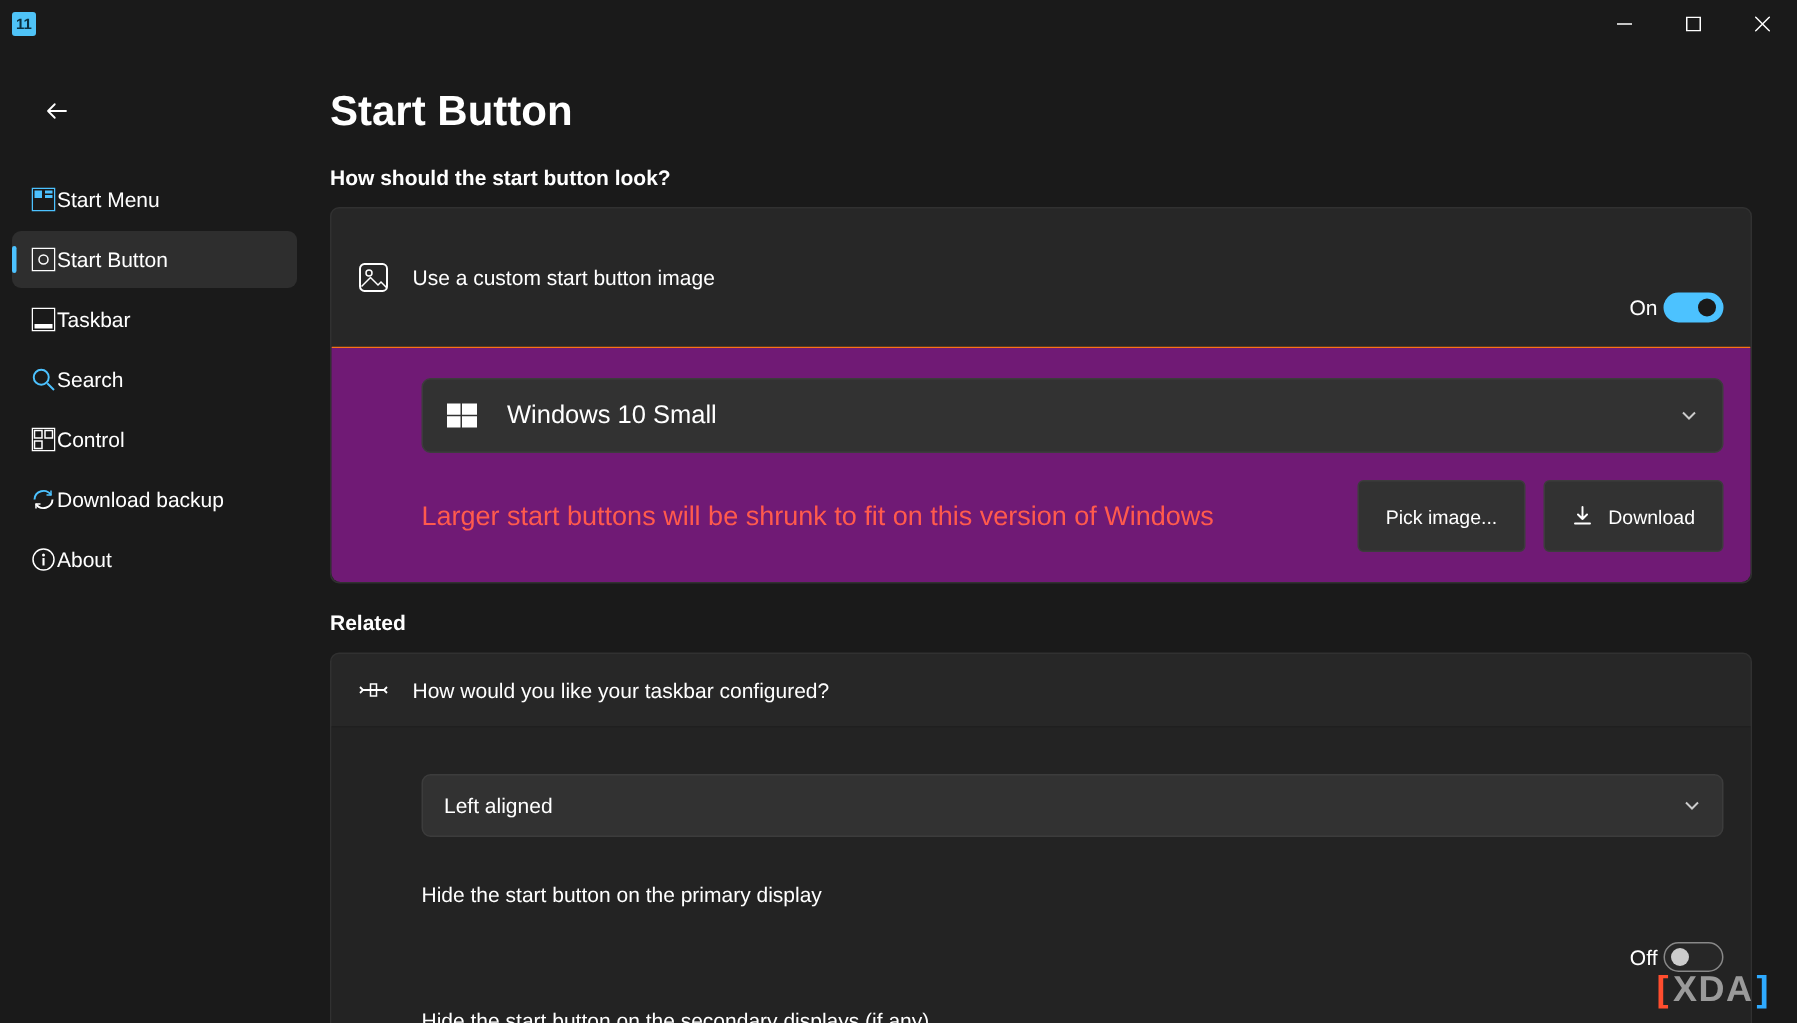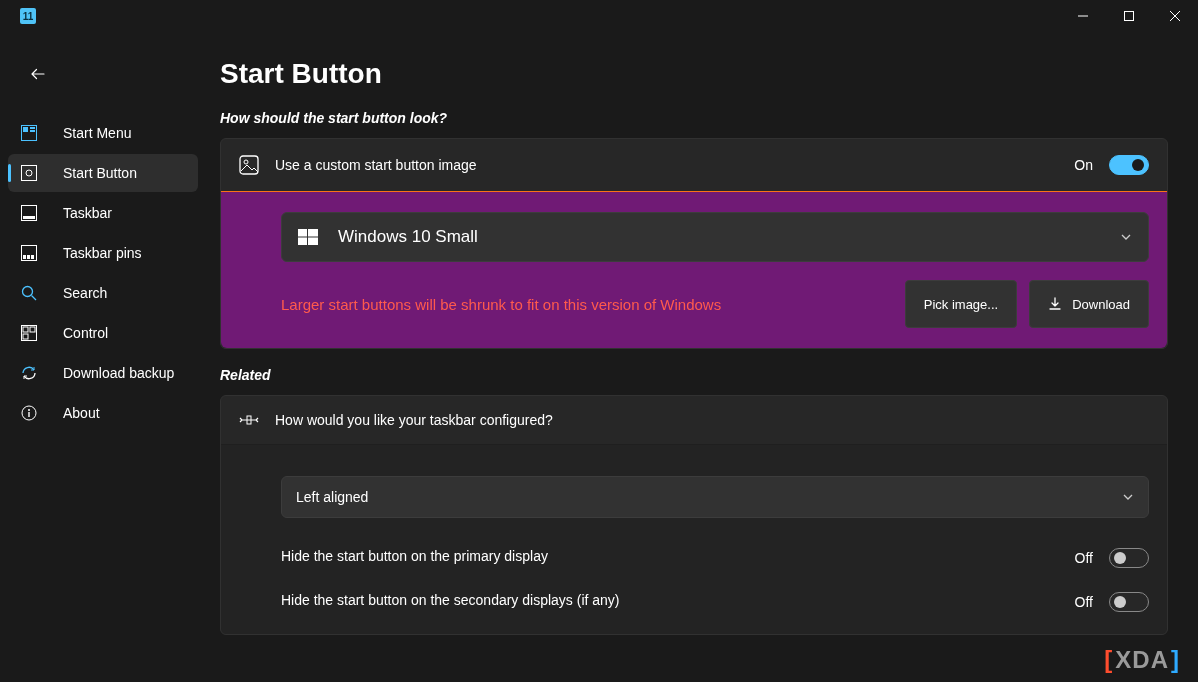--- a/index.html
+++ b/index.html
@@ -1,53 +1,53 @@
 <!DOCTYPE html>
 <html><head>
 <meta charset="utf-8">
 <style>
 * { margin: 0; padding: 0; box-sizing: border-box; font-family: "Segoe UI", sans-serif; }
 body { background: #0a0a0a; width: 1198px; height: 682px; overflow: hidden; color: #ffffff; }
 
 .titlebar { height: 32px; display: flex; align-items: center; justify-content: space-between; background: #1a1a1a; }
-.titlebar-left { display: flex; align-items: flex-start; padding-left: 20px; }
+.titlebar-left { display: flex; align-items: flex-start; padding-left: 8px; }
 .app-icon { width: 16px; height: 16px; background: #4fc3f7; border-radius: 2px; display:flex; align-items:center; justify-content:center; font-size:10px; color:#0a3040; font-weight:bold;}
 .titlebar-controls { display: flex; }
 .titlebar-btn { width: 46px; height: 32px; display: flex; align-items: center; justify-content: center; color: #ffffff; }
 
 .app-body { display: flex; height: 650px; background: #1a1a1a; }
 
 .sidebar { width: 206px; padding: 12px 8px 12px 8px; flex-shrink: 0; }
 .back-btn { width: 44px; height: 44px; display: flex; align-items: center; justify-content: center; margin: 8px 0 18px 8px; border-radius: 4px; }
-.nav-item { display: flex; align-items: center; height: 38px; padding: 0 12px; border-radius: 6px; margin: 2px 0; cursor: pointer; font-size: 14px; color: #ffffff; gap: 25px; position:relative;}
+.nav-item { display: flex; align-items: center; height: 38px; padding: 0 12px; border-radius: 6px; margin: 2px 0; cursor: pointer; font-size: 14px; color: #ffffff; gap: 0; position:relative;}
 .nav-item.active { background: #2e2e2e; }
 .nav-item.active::before { content:""; position:absolute; left:0; top:10px; bottom:10px; width:3px; background:#4cc2ff; border-radius:2px;}
 .nav-icon { width: 18px; height: 18px; display:flex; align-items:center; justify-content:center; flex-shrink:0; }
 
 .main { flex: 1; padding: 26px 30px 10px 14px; overflow-y: auto; }
 .page-title { font-size: 28px; font-weight: 600; margin-bottom: 20px; }
-.section-header { font-size: 14px; font-weight: 600; color: #ffffff; margin-bottom: 12px; font-style: italic; }
+.section-header { font-size: 14px; font-weight: 600; color: #ffffff; margin-bottom: 12px; }
 
 .card { background: #272727; border-radius: 6px; border: 1px solid #313131; margin-bottom: 18px; }
 .card-row { display: flex; align-items: center; padding: 16px 18px; gap: 16px; }
 .card-row-icon { width: 20px; display:flex; justify-content:center;}
 .card-row-label { flex: 1; font-size: 14px; }
 .card-sub { background: #701a75; border-top: 1px solid #f97316; padding: 20px 18px 20px 60px; border-radius: 0 0 6px 6px;}
 
 .dropdown { background: #323232; border: 1px solid #3c3c3c; border-radius: 6px; height: 50px; display: flex; align-items: center; padding: 0 16px; gap: 20px; cursor: pointer; }
 .dropdown.small { height: 42px; padding: 0 14px; gap:14px; font-size:14px;margin-top:13px;}
 .dropdown-label { flex: 1; font-size: 17px; }
 .chevron { color: #cccccc; }
 
-.warning { color: #ff5a4d; font-size: 15px; }
+.warning { color: #ff5a4d; font-size: 18px; }
 .actions-row { display:flex; align-items:center; gap:12px; margin-top:18px; flex-wrap:wrap;}
 .actions-row .warning { flex:1; }
 .btn { background: #323232; border: 1px solid #3c3c3c; border-radius: 4px; height: 48px; padding: 0 18px; color: #ffffff; font-size: 13px; display:flex; align-items:center; gap:10px; cursor:pointer;}
 
-.toggle-row { display:flex; align-items:center; gap:16px; }
+.toggle-row { display:flex; align-items:center; gap:4px;margin-top:40px; }
 .toggle-label { font-size: 14px; color:#ffffff; }
 .toggle { width: 40px; height: 20px; border-radius: 10px; position: relative; cursor:pointer; border:1px solid #888;}
 .toggle.on { background: #4cc2ff; border-color:#4cc2ff;}
 .toggle.off { background: #272727; }
 .toggle-knob { width: 12px; height: 12px; border-radius: 50%; position: absolute; top: 3px; }
 .toggle.on .toggle-knob { right: 4px; background:#1a1a1a;}
 .toggle.off .toggle-knob { left: 4px; background:#cccccc;}
 
 .sub-row { display:flex; align-items:flex-start; padding: 12px 18px 12px 60px; font-size:14px;}
 .sub-row .label { flex:1; }
@@ -119,31 +119,20 @@
     <div class="nav-item">
       <span class="nav-icon">
         <svg width="16" height="16" viewBox="0 0 16 16">
             <rect x="0.5" y="0.5" width="15" height="15" stroke="#fff" fill="none"></rect>
             <rect x="2" y="11" width="12" height="3" fill="#fff"></rect>
           </svg>
       </span>
       <span>Taskbar</span>
     </div>
 
-    <div class="nav-item">
-      <span class="nav-icon">
-        <svg width="16" height="16" viewBox="0 0 16 16">
-            <rect x="0.5" y="0.5" width="15" height="15" stroke="#fff" fill="none"></rect>
-            <rect x="2" y="10" width="3" height="4" fill="#fff"></rect>
-            <rect x="6" y="10" width="3" height="4" fill="#fff"></rect>
-            <rect x="10" y="10" width="3" height="4" fill="#fff"></rect>
-          </svg>
-      </span>
-      <span>Taskbar pins</span>
-    </div>
 
     <div class="nav-item">
       <span class="nav-icon">
         <svg width="16" height="16" viewBox="0 0 16 16">
             <circle cx="6.5" cy="6.5" r="5" stroke="#4cc2ff" fill="none" stroke-width="1.3"></circle>
             <path d="M10.5 10.5 L15 15" stroke="#4cc2ff" stroke-width="1.3"></path>
           </svg>
       </span>
       <span>Search</span>
     </div>

